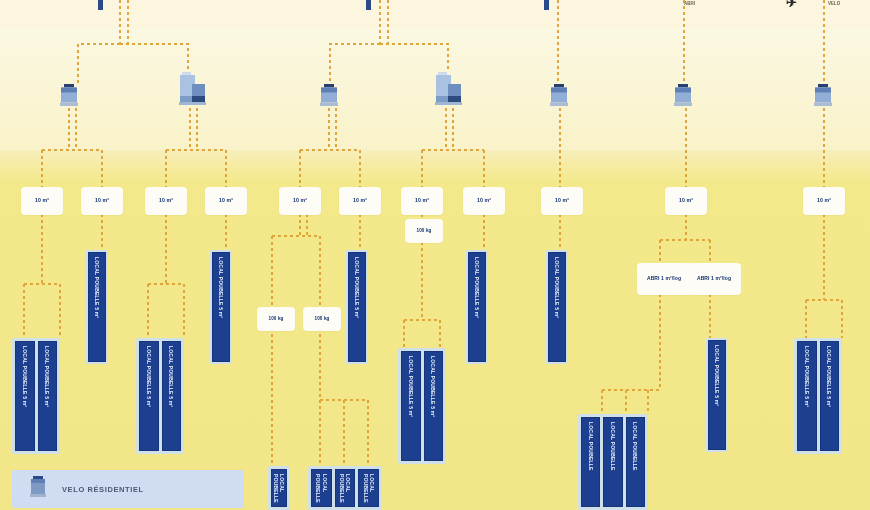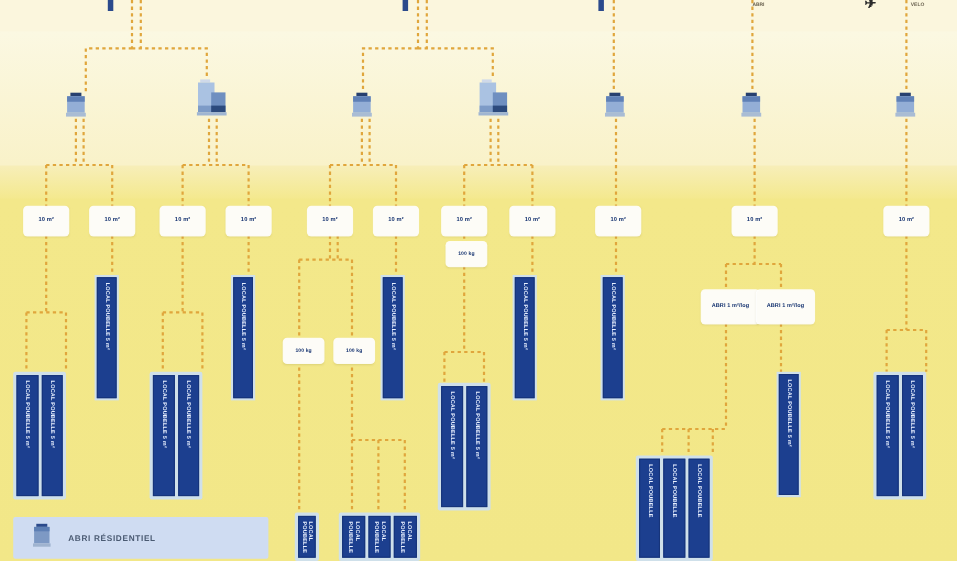--- a/index.html
+++ b/index.html
@@ -250,16 +250,16 @@
 
   <div class="legend">
     <span>
       <svg width="20" height="22" viewBox="0 0 20 22" xmlns="http://www.w3.org/2000/svg">
         <rect x="5" y="0" width="10" height="3" fill="#2b4a8c"></rect>
         <rect x="3" y="3" width="14" height="15" fill="#7d99c4"></rect>
         <rect x="3" y="3" width="14" height="4" fill="#5d7fb4"></rect>
         <rect x="2" y="18" width="16" height="3" fill="#9fb3cf"></rect>
       </svg>
     </span>
-    <span class="lbl">ABRI RÉSIDENTIEL</span>
+    <span class="lbl">VELO RÉSIDENTIEL</span>
   </div>
 
 </div>
 
 </body></html>

